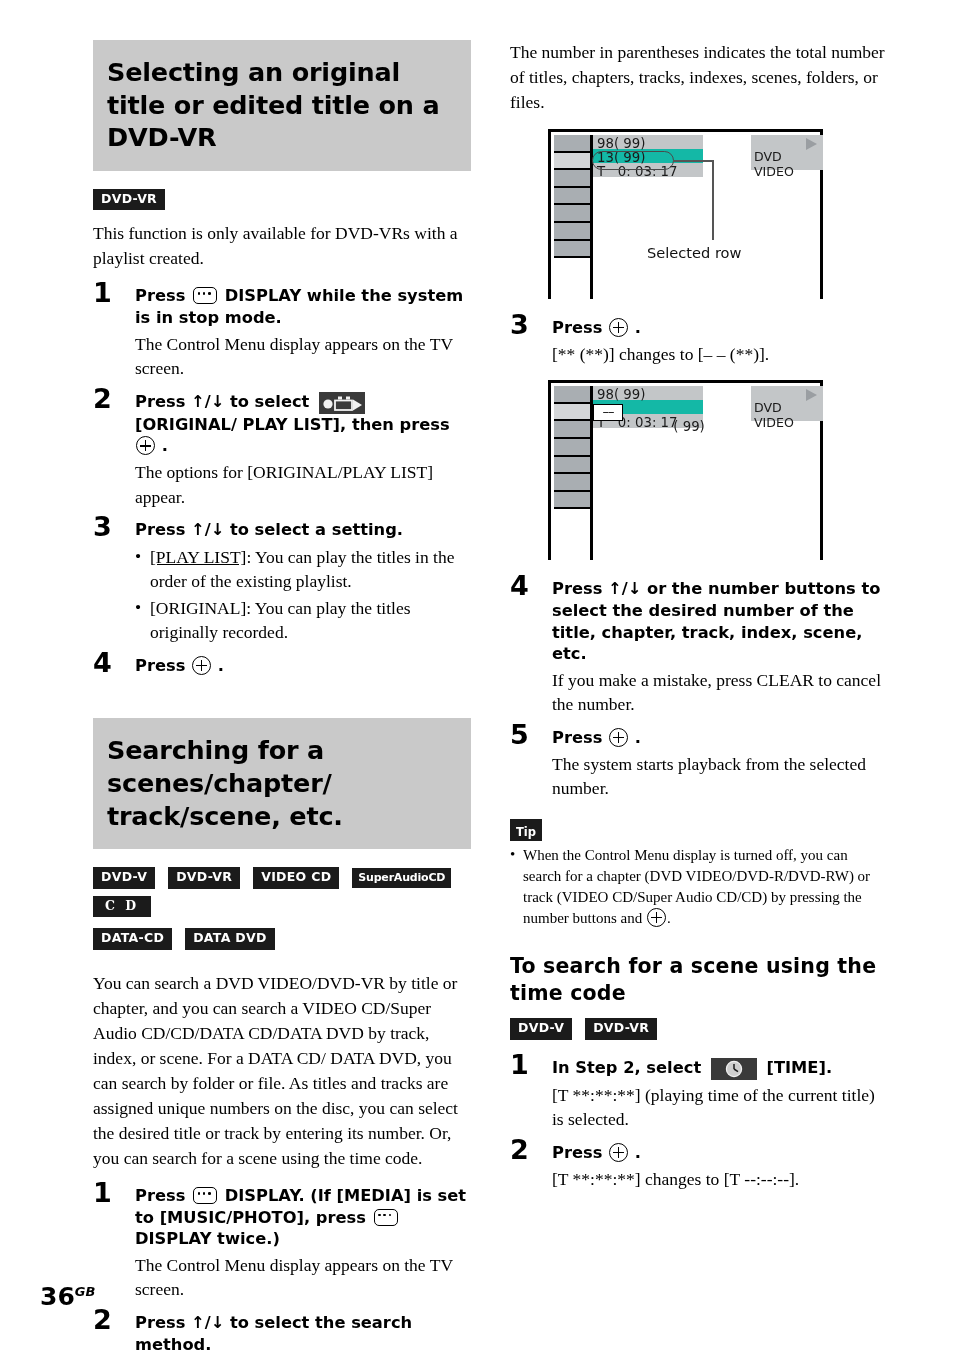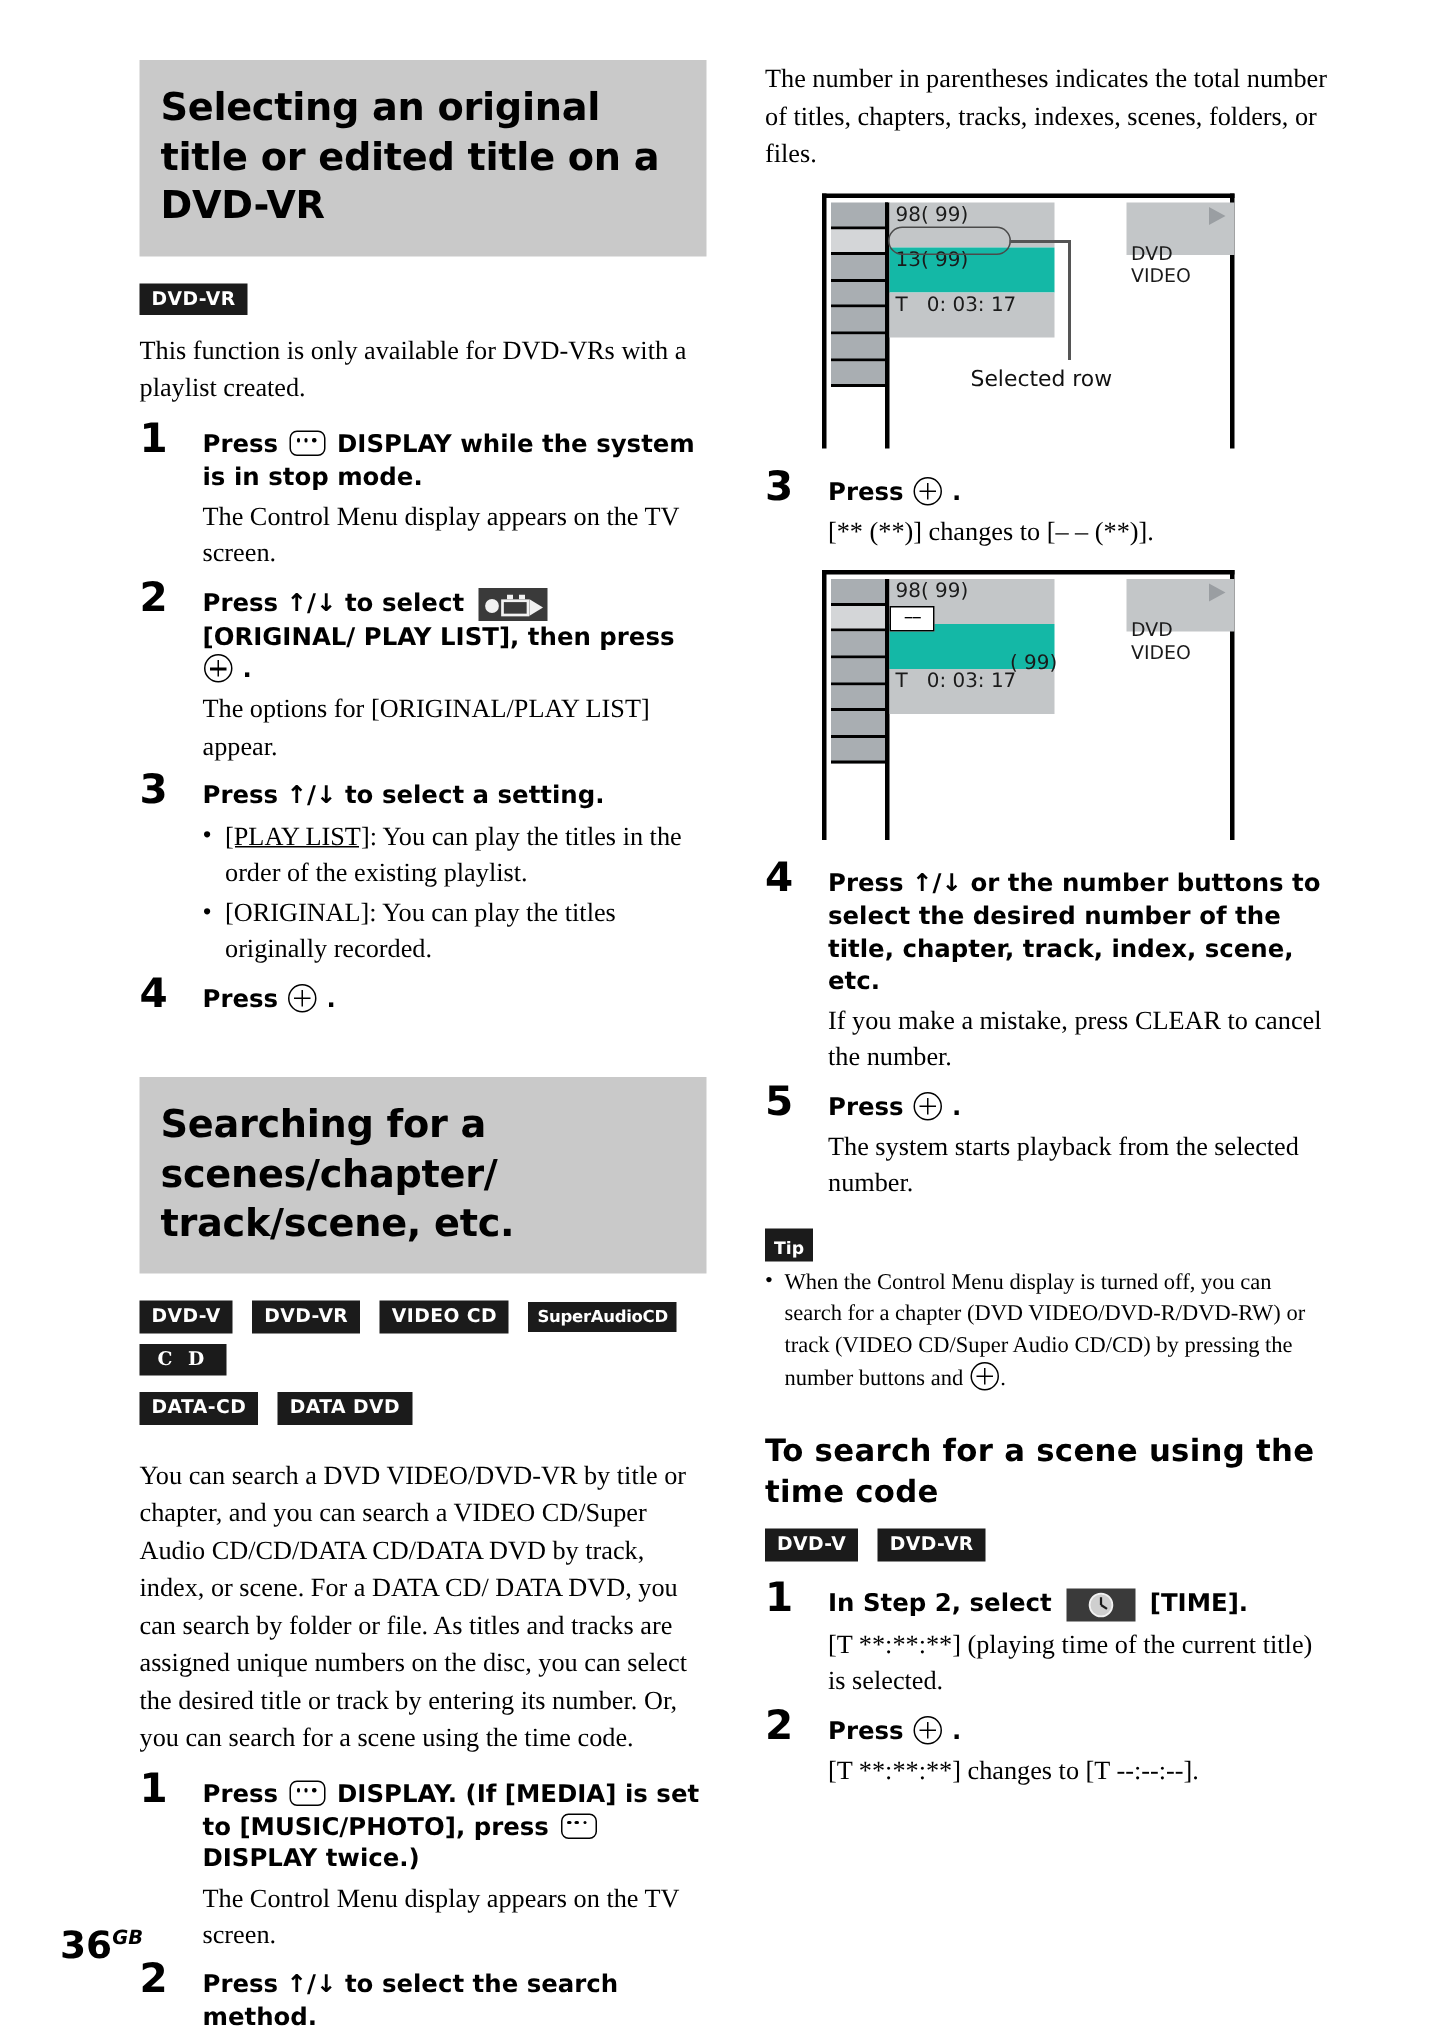--- a/index.html
+++ b/index.html
@@ -143,38 +143,38 @@
   .scr-icons div.sel { background:#d4d6d8; }
   .scr-icons-rail {
     position:absolute; left:39px; top:3px; width:2.6px; bottom:0; background:#000;
   }
   .scr-info {
     position:absolute; left:42px; top:3px; width:110px;
   }
   .scr-line {
     background:#c3c6c8;
     font-family:"DejaVu Sans", sans-serif;
-    font-size:13.3px; line-height:17.5px; height:30px;
+    font-size:13.3px; line-height:17.5px; height:14px;
     white-space:pre; color:#1a1a1a; padding-left:4px;
     box-sizing:border-box;
   }
   .scr-line.hl { background:#14b8a6; }
   .scr-right {
     position:absolute; left:200px; top:3px; width:72px; height:35px;
     background:#c3c6c8;
   }
   .scr-right .play {
     position:absolute; right:6px; top:3px;
     width:0; height:0;
     border-left:11px solid #9a9ea2;
     border-top:6px solid transparent;
     border-bottom:6px solid transparent;
   }
   .scr-right .lbl {
-    position:absolute; left:3px; top:26px;
+    position:absolute; left:3px; top:14px;
     font-family:"DejaVu Sans", sans-serif; font-size:12.6px; color:#1a1a1a;
   }
   .ellipse-sel {
     position:absolute; left:41px; top:19px;
     width:82px; height:19px;
     border:1.6px solid #4a4a4a; border-radius:11px;
     box-sizing:border-box; pointer-events:none;
   }
   .leader-h {
     position:absolute; left:122px; top:28px; height:1.6px; width:40px; background:#555;

